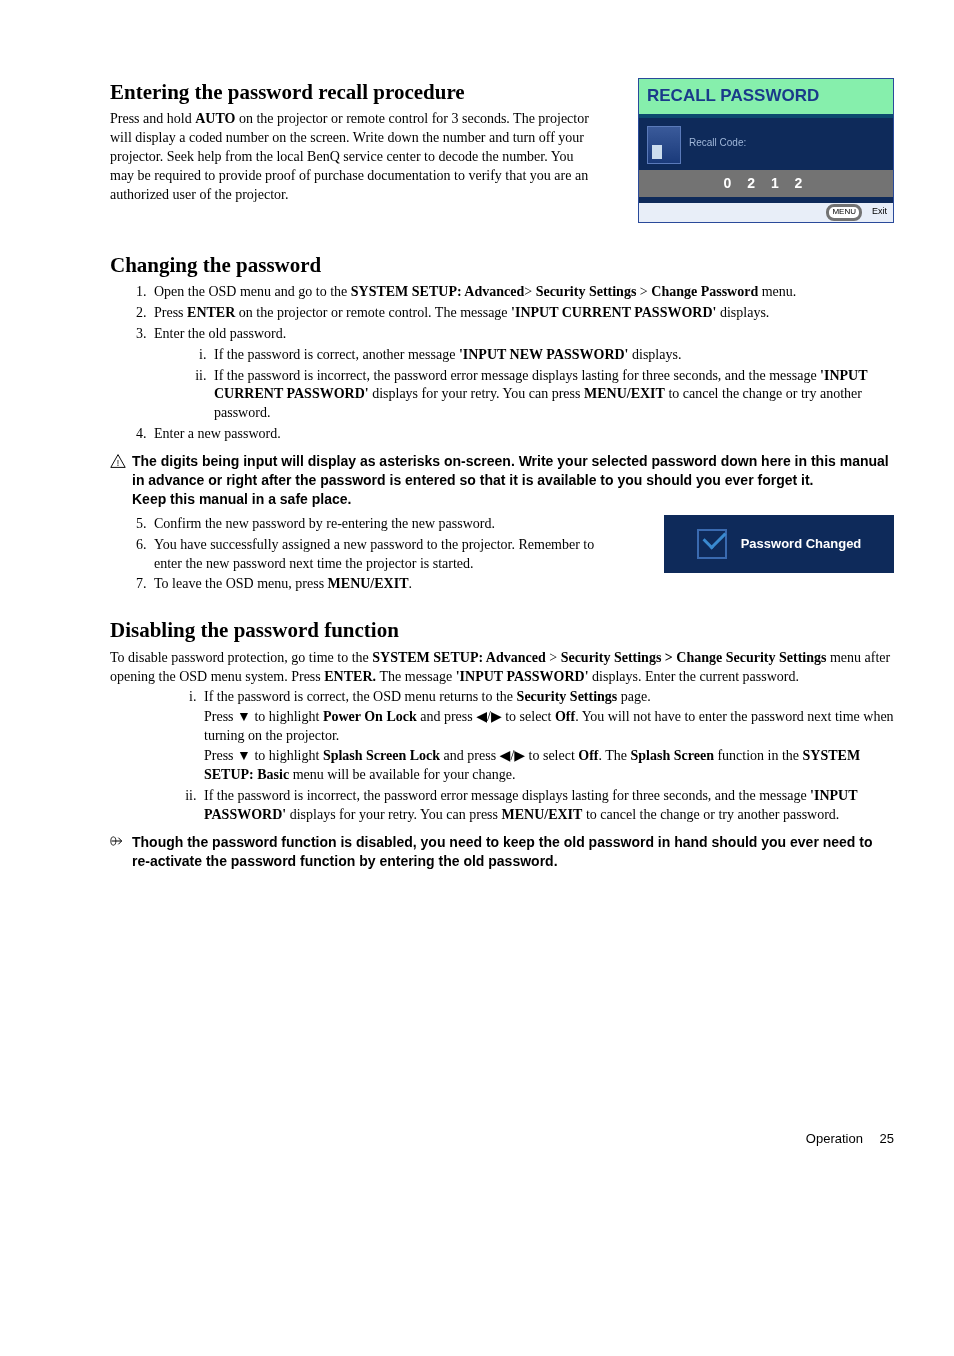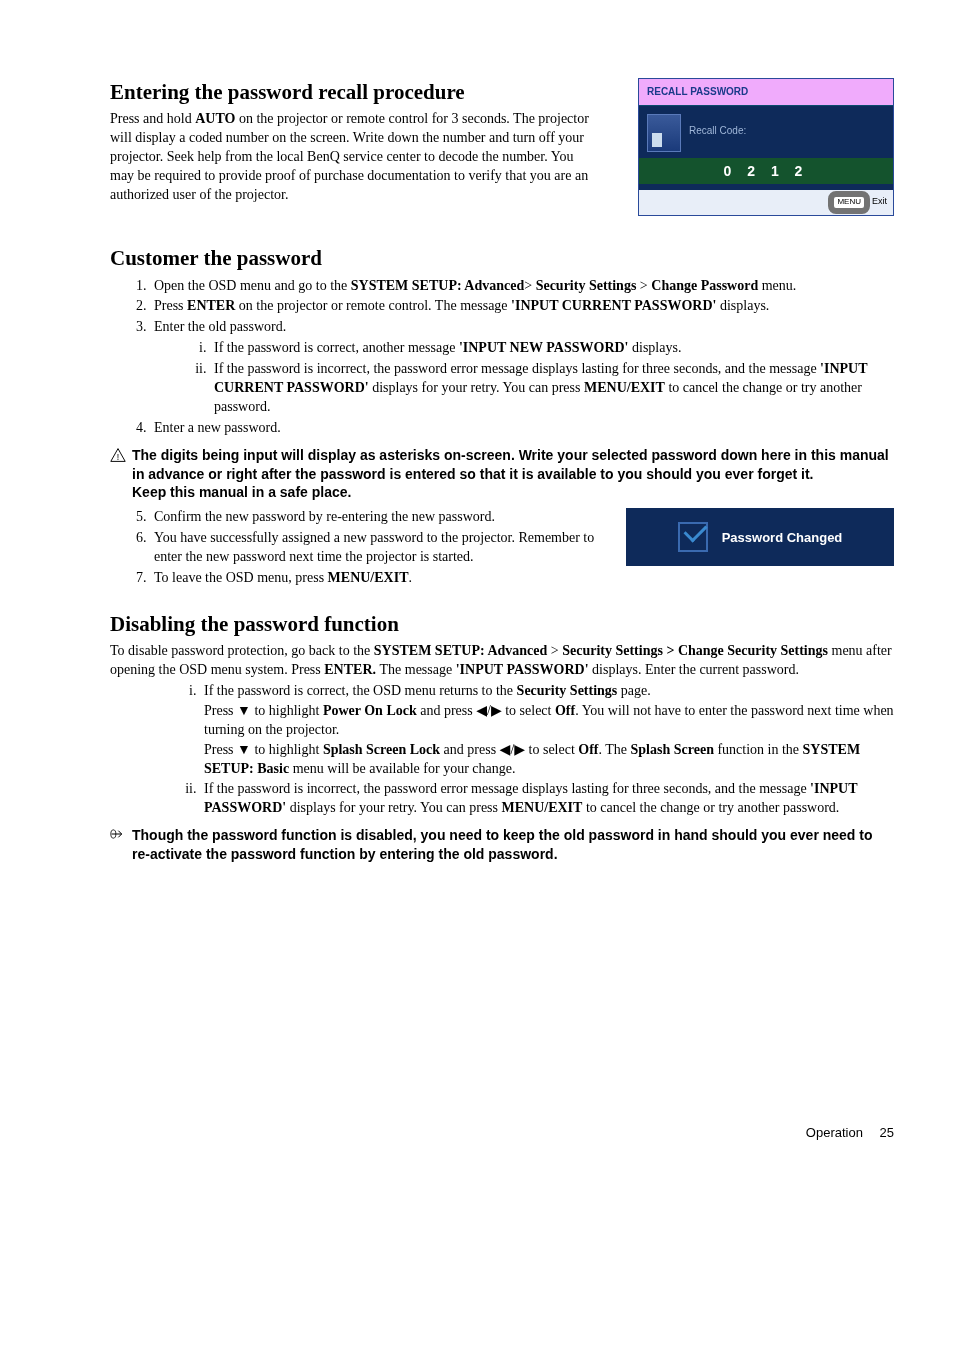--- a/index.html
+++ b/index.html
@@ -23,26 +23,26 @@
   .recall-box {
     float: right;
     width: 254px;
     border: 1px solid #2a4a9a;
     margin: 0 0 10px 12px;
     font-family: Arial, sans-serif;
     font-size: 10px;
     color: #9fb6d8;
   }
   .recall-title {
-    background: #f0abfc;
+    background: #86efac;
     color: #1a3a8a;
     font-weight: bold;
-    font-size: 10px;
+    font-size: 17px;
     padding: 6px 8px;
-    border-bottom: 1px solid #0c4a6e;
+    border-bottom: 4px solid #0c4a6e;
   }
   .recall-body {
     background: #0e2a5a;
     padding: 8px 8px 4px 8px;
   }
   .recall-inner { display: flex; }
   .recall-icon {
     width: 32px; height: 36px;
     background: linear-gradient(#3a5a9a,#1a3a7a);
     border: 1px solid #5a7aba;
@@ -50,57 +50,57 @@
     flex: none;
     position: relative;
   }
   .recall-icon::after{
     content:""; position:absolute; left:4px; top:18px; width:10px; height:14px;
     background:#cde;
   }
   .recall-text { flex:1; }
   .recall-code-label { margin-top: 10px; }
   .recall-code-row {
-    background: #14532d;
+    background: #737373;
     color: #fff;
     font-weight: bold;
     font-size: 14px;
     letter-spacing: 6px;
     text-align: center;
     padding: 4px 0;
     margin: 6px -8px 2px -8px;
   }
   .recall-footer {
     background: #e8eef8;
     text-align: right;
     padding: 1px 6px;
     font-size: 9px;
     color: #000;
   }
   .menu-pill {
-    display:inline-block; border:6px solid #737373; border-radius:8px;
-    padding:0 3px; font-size:8px; background:#fff; color:#000; margin-right:2px;
+    display:inline-block; border:3px solid #737373; border-radius:8px;
+    padding:0 3px; font-size:8px; background:#fff; color:#000; margin-right:10px;
   }
   ol.main { list-style: decimal; padding-left: 40px; margin: 4px 0; }
   ol.main > li { padding-left: 4px; margin-bottom: 2px; }
   ol.roman { list-style: lower-roman; padding-left: 56px; margin: 2px 0; }
   ol.roman > li { padding-left: 4px; margin-bottom: 2px; }
   b, .strong { font-family: Georgia, serif; font-weight: bold; }
   .sans-bold { font-family: Arial, Helvetica, sans-serif; font-weight: bold; font-size: 14px; }
   .warn-row { display: flex; align-items: flex-start; margin-top: 8px; }
   .warn-icon, .note-icon {
     flex: none; width: 18px; margin-right: 4px; margin-top: 1px;
   }
   svg.tri { width:16px; height:16px; }
   svg.pointer { width:20px; height:14px; }
   .pw-line { margin: 8px 0 6px 0; }
   .blank { display:inline-block; border-bottom:1px solid #000; width:16px; margin:0 2px; vertical-align: baseline; }
   .changed-box {
     float: right;
-    width: 268px; height: 58px;
+    width: 230px; height: 58px;
     background: #0e2a5a;
     display:flex; align-items:center; justify-content:center;
     margin: 0 0 8px 16px;
   }
   .changed-inner { display:flex; align-items:center; gap:14px; }
   .check-sq {
     width:26px; height:26px; border:2px solid #3a6ab0; position:relative;
   }
   .check-sq::after{
     content:""; position:absolute; left:5px; top:0px;
@@ -137,21 +137,21 @@
       <span class="menu-pill">MENU</span><span>Exit</span>
     </div>
   </div>
 
   <h2>Entering the password recall procedure</h2>
   <p style="margin-top:2px; max-width:490px;">
     Press and hold <b>AUTO</b> on the projector or remote control for 3 seconds. The projector will display a coded number on the screen. Write down the number and turn off your projector. Seek help from the local BenQ service center to decode the number. You may be required to provide proof of purchase documentation to verify that you are an authorized user of the projector.
   </p>
 </div>
 
-<h2>Customer the password</h2>
+<h2>Changing the password</h2>
 <ol class="main">
   <li>
     <span>Open the OSD menu and go to the </span><b>SYSTEM SETUP: Advanced</b><span>&gt; </span><b>Security Settings</b><span> &gt; </span><b>Change Password</b><span> menu.</span>
   </li>
   <li>
     <span>Press </span><b>ENTER</b><span> on the projector or remote control. The message </span><b>'INPUT CURRENT PASSWORD'</b><span> displays.</span>
   </li>
   <li>
     <span>Enter the old password.</span>
     <ol class="roman">
@@ -190,21 +190,21 @@
     <li>Confirm the new password by re-entering the new password.</li>
     <li style="max-width:470px;">You have successfully assigned a new password to the projector. Remember to enter the new password next time the projector is started.</li>
     <li>
       <span>To leave the OSD menu, press </span><b>MENU/EXIT</b><span>.</span>
     </li>
   </ol>
 </div>
 
 <h2>Disabling the password function</h2>
 <p style="margin:2px 0;">
-  <span>To disable password protection, go back to the </span><b>SYSTEM SETUP: Advanced</b><span> &gt; </span><b>Security Settings &gt; Change Security Settings</b><span> menu after opening the OSD menu system. Press </span><b>ENTER. </b><span>The message </span><b>'INPUT PASSWORD'</b><span> displays. Enter the current password.</span>
+  <span>To disable password protection, go time to the </span><b>SYSTEM SETUP: Advanced</b><span> &gt; </span><b>Security Settings &gt; Change Security Settings</b><span> menu after opening the OSD menu system. Press </span><b>ENTER. </b><span>The message </span><b>'INPUT PASSWORD'</b><span> displays. Enter the current password.</span>
 </p>
 <ol class="roman" style="padding-left:90px;">
   <li>
     <span>If the password is correct, the OSD menu returns to the </span><b>Security Settings</b><span> page.</span><br>
     <span>Press </span><span class="arrow">▼</span><span> to highlight </span><b>Power On Lock</b><span> and press </span><span class="arrow">◀</span>/<span class="arrow">▶</span><span>  to select </span><b>Off</b><span>. You will not have to enter the password next time when turning on the projector.</span><br>
     <span>Press </span><span class="arrow">▼</span><span> to highlight </span><b>Splash Screen Lock</b><span> and press </span><span class="arrow">◀</span>/<span class="arrow">▶</span><span>  to select </span><b>Off</b><span>. The </span><b>Splash Screen</b><span> function in the </span><b>SYSTEM SETUP: Basic</b><span> menu will be available for your change.</span>
   </li>
   <li>
     <span>If the password is incorrect, the password error message displays lasting for three seconds, and the message </span><b>'INPUT PASSWORD'</b><span> displays for your retry. You can press </span><b>MENU/EXIT</b><span> to cancel the change or try another password.</span>
   </li>

